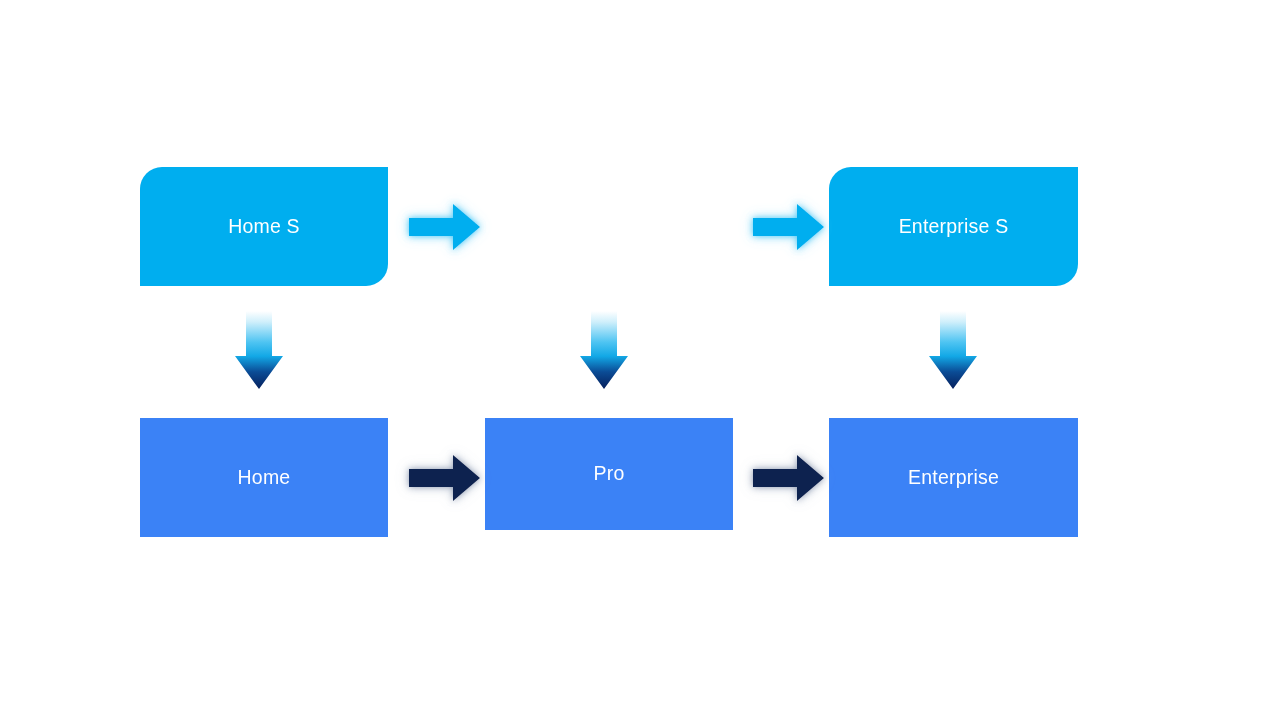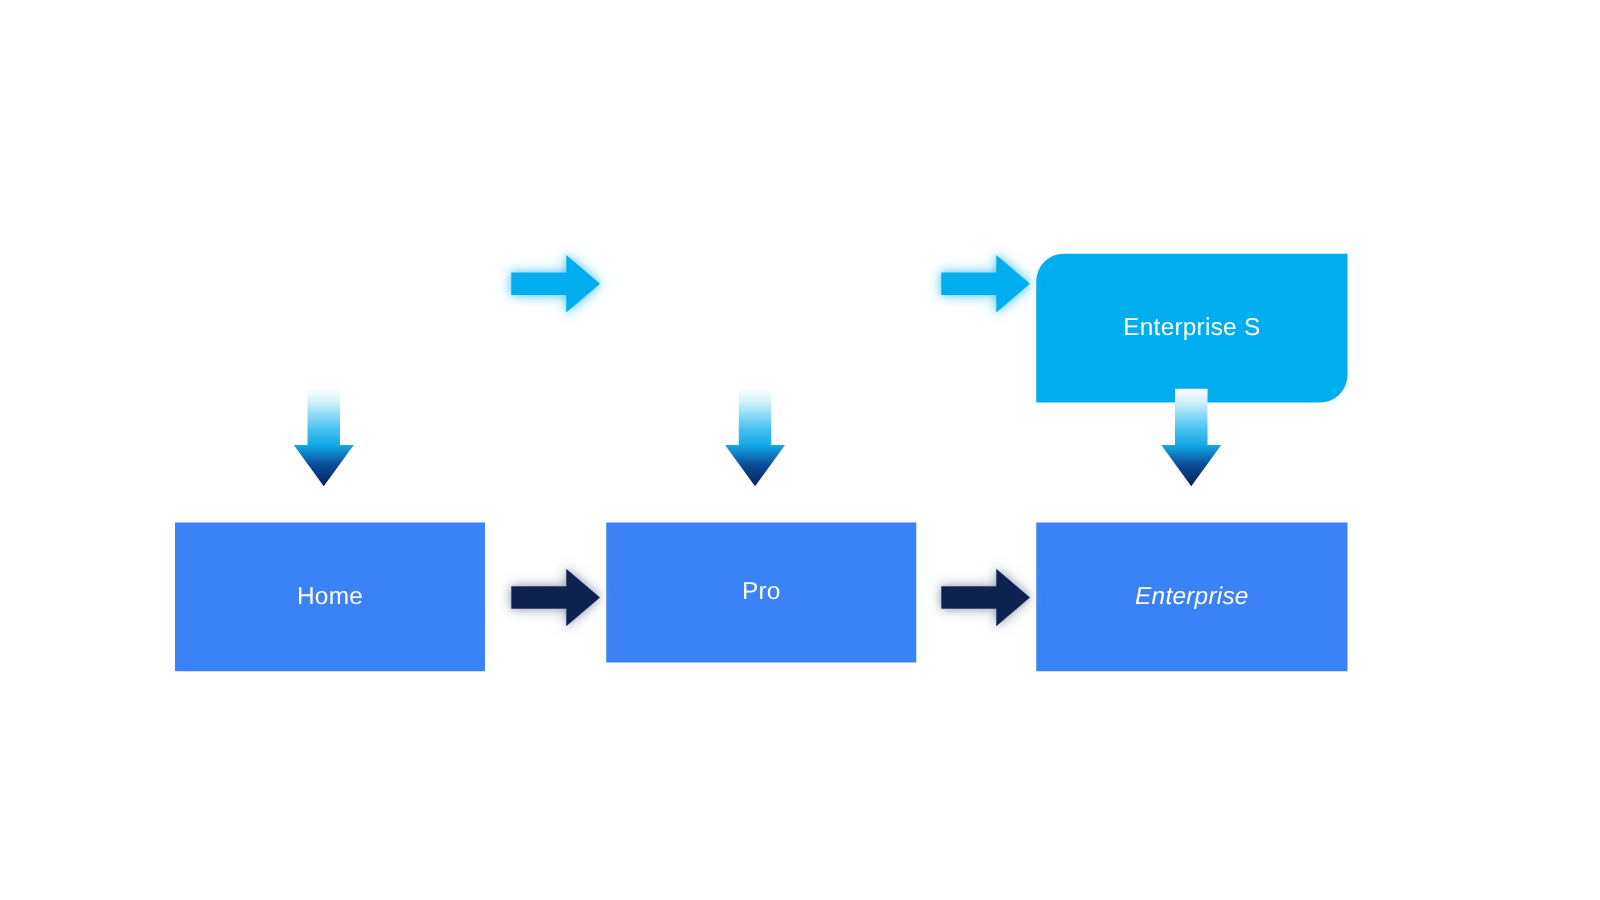--- a/index.html
+++ b/index.html
@@ -63,35 +63,38 @@
   .arrow svg {
     display: block;
     overflow: visible;
   }
 </style>
 </head>
 <body>
 
 <div id="diagram-canvas">
 
+  <div class="node-box tier-top" style="left:140px; top:167px; width:248px; height:119px;">
+    <span class="node-label">Home S</span>
+  </div>
 
 
-  <div class="node-box tier-top" style="left:829px; top:167px; width:249px; height:119px;margin-top:36px;">
+  <div class="node-box tier-top" style="left:829px; top:167px; width:249px; height:119px;">
     <span class="node-label">Enterprise S</span>
   </div>
 
   <div class="node-box tier-bottom" style="left:140px; top:418px; width:248px; height:119px;">
     <span class="node-label">Home</span>
   </div>
 
   <div class="node-box tier-bottom" style="left:485px; top:418px; width:248px; height:112px;">
     <span class="node-label">Pro</span>
   </div>
 
-  <div class="node-box tier-bottom" style="left:829px; top:418px; width:249px; height:119px;font-style:italic;">
+  <div class="node-box tier-bottom" style="left:829px; top:418px; width:249px; height:119px;">
     <span class="node-label">Enterprise</span>
   </div>
 
   <svg width="0" height="0" style="position:absolute;left:-9999px;top:-9999px;" aria-hidden="true">
     <defs>
       <linearGradient id="vArrowGrad" x1="0" y1="0" x2="0" y2="1">
         <stop offset="0%" stop-color="#FFFFFF"></stop>
         <stop offset="14%" stop-color="#CFEFFB"></stop>
         <stop offset="40%" stop-color="#4EC4F2"></stop>
         <stop offset="58%" stop-color="#12A8E6"></stop>

